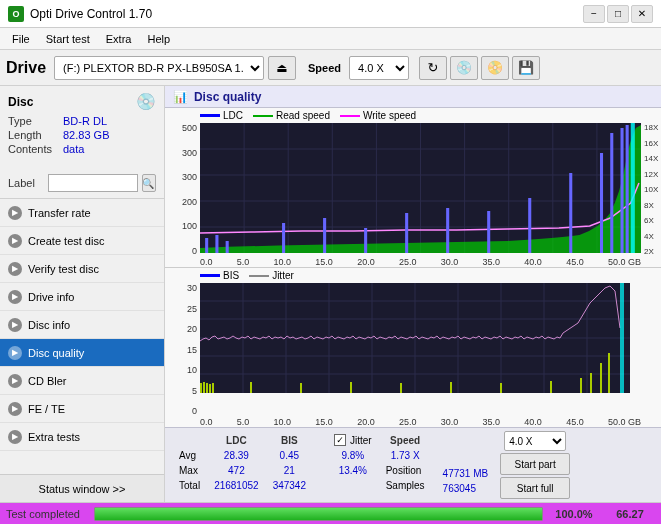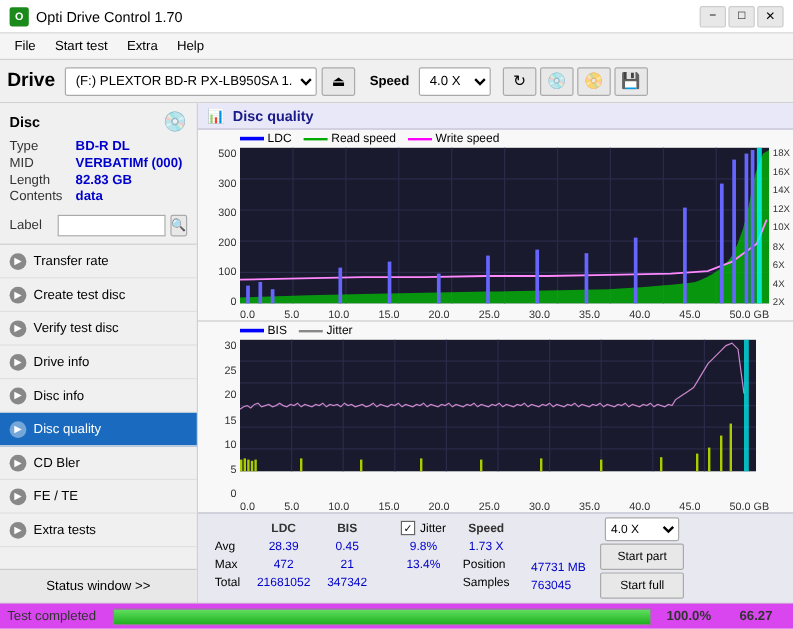--- a/index.html
+++ b/index.html
@@ -31,23 +31,23 @@
 
     
     .sidebar { width: 165px; background: #f0f0f0; border-right: 1px solid #d0d0d0; display: flex; flex-direction: column; }
     
     .disc-section { padding: 6px 8px; border-bottom: 1px solid #d0d0d0; }
     .disc-header { display: flex; align-items: center; justify-content: space-between; margin-bottom: 4px; }
     .disc-title { font-size: 12px; font-weight: 600; }
     .disc-icon { font-size: 16px; color: #666; }
     .disc-row { display: flex; align-items: center; margin-bottom: 2px; }
     .disc-row-label { color: #333; width: 55px; font-size: 11px; }
-    .disc-row-value { color: #0000cc; font-size: 11px; font-weight: 700; }
+    .disc-row-value { color: #0000cc; font-size: 11px; font-weight: 400; }
     .disc-row-value.data { color: #0000cc; }
-    .label-row { display: flex; align-items: center; gap: 4px; margin-top: 9px; justify-content: center; }
+    .label-row { display: flex; align-items: center; gap: 4px; margin-top: 19px; justify-content: center; }
     .label-input { width: 90px; height: 18px; border: 1px solid #aaa; background: white; padding: 0 3px; font-size: 11px; }
     .label-search-btn { width: 20px; height: 18px; border: 1px solid #aaa; background: #e8e8e8; border-radius: 2px; cursor: pointer; display: flex; align-items: center; justify-content: center; font-size: 10px; }
 
     .nav-section { flex: 1; }
     .nav-item { height: 28px; display: flex; align-items: center; padding: 0 8px; cursor: pointer; font-size: 11px; border-bottom: 1px solid #e0e0e0; gap: 6px; }
     .nav-item.active { background: #1a6bbf; color: white; }
     .nav-icon { width: 14px; height: 14px; border-radius: 50%; background: #888; display: flex; align-items: center; justify-content: center; font-size: 8px; color: white; flex-shrink: 0; }
     .nav-item.active .nav-icon { background: rgba(255,255,255,0.4); }
 
     .status-btn { height: 28px; display: flex; align-items: center; justify-content: center; cursor: pointer; font-size: 11px; border-top: 1px solid #ccc; background: #e8e8e8; gap: 4px; }
@@ -139,24 +139,20 @@
   <div class="sidebar">
 
     <div class="disc-section">
       <div class="disc-header">
         <span class="disc-title">Disc</span>
         <span class="disc-icon">💿</span>
       </div>
       <div class="disc-row">
         <span class="disc-row-label">Type</span>
         <span class="disc-row-value">BD-R DL</span>
-      </div>
-      <div class="disc-row">
-        <span class="disc-row-label">MID</span>
-        <span class="disc-row-value">VERBATIMf (000)</span>
       </div>
       <div class="disc-row">
         <span class="disc-row-label">Length</span>
         <span class="disc-row-value">82.83 GB</span>
       </div>
       <div class="disc-row">
         <span class="disc-row-label">Contents</span>
         <span class="disc-row-value data">data</span>
       </div>
       <div class="label-row">

